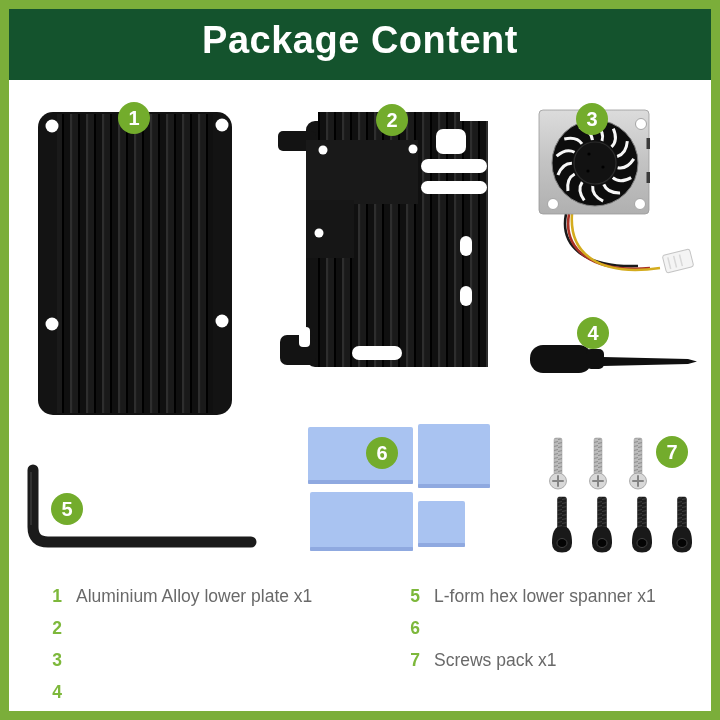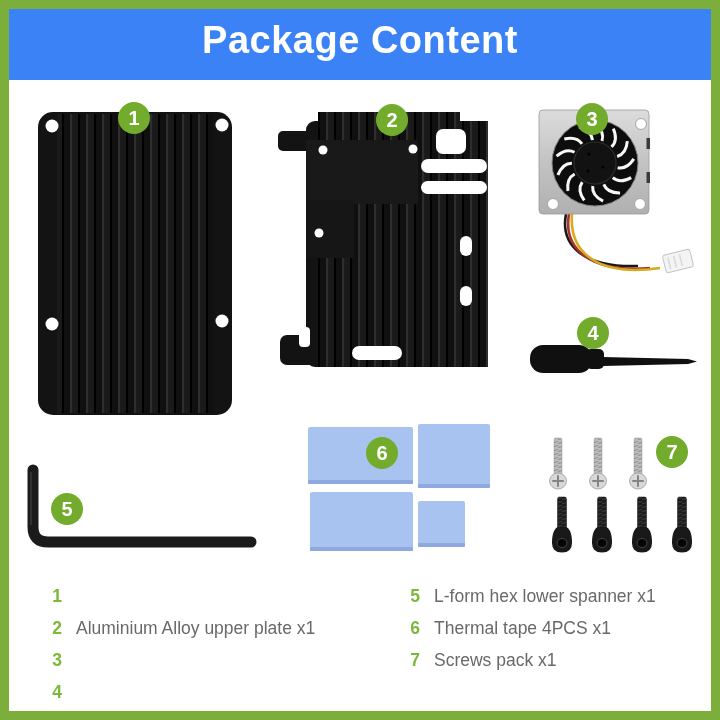--- a/index.html
+++ b/index.html
@@ -14,21 +14,21 @@
   .frame {
     position:absolute; inset:0;
     border:9px solid #7bae3a;
     box-sizing:border-box;
     pointer-events:none;
     z-index:40;
   }
 
   .header {
     position:absolute; top:0; left:0; width:720px; height:80px;
-    background:#3b82f6;
+    background:#14532d;
     display:flex; align-items:center; justify-content:center;
     z-index:30;
   }
   .header h1 {
     margin:0; color:#ffffff;
     font-size:38px; font-weight:bold; letter-spacing:0.5px;
   }
 
   .art { position:absolute; top:0; left:0; width:720px; height:720px; z-index:10; }
 
@@ -202,41 +202,40 @@
   <div class="badge" id="badge-2">2</div>
   <div class="badge" id="badge-3">3</div>
   <div class="badge" id="badge-4">4</div>
   <div class="badge" id="badge-5">5</div>
   <div class="badge" id="badge-6">6</div>
   <div class="badge" id="badge-7">7</div>
 
   <div class="legend legend-left">
     <div class="legend-row">
       <span class="lnum">1</span>
+      <span class="llabel">Aluminium Alloy lower plate x1</span>
     </div>
     <div class="legend-row">
       <span class="lnum">2</span>
-      <span class="llabel">Aluminium Alloy upper plate x1</span>
     </div>
     <div class="legend-row">
       <span class="lnum">3</span>
     </div>
     <div class="legend-row">
       <span class="lnum">4</span>
     </div>
   </div>
 
   <div class="legend legend-right">
     <div class="legend-row">
       <span class="lnum">5</span>
       <span class="llabel">L-form hex lower spanner x1</span>
     </div>
     <div class="legend-row">
       <span class="lnum">6</span>
-      <span class="llabel">Thermal tape 4PCS x1</span>
     </div>
     <div class="legend-row">
       <span class="lnum">7</span>
       <span class="llabel">Screws pack x1</span>
     </div>
   </div>
 
   <div class="header">
     <h1>Package Content</h1>
   </div>

